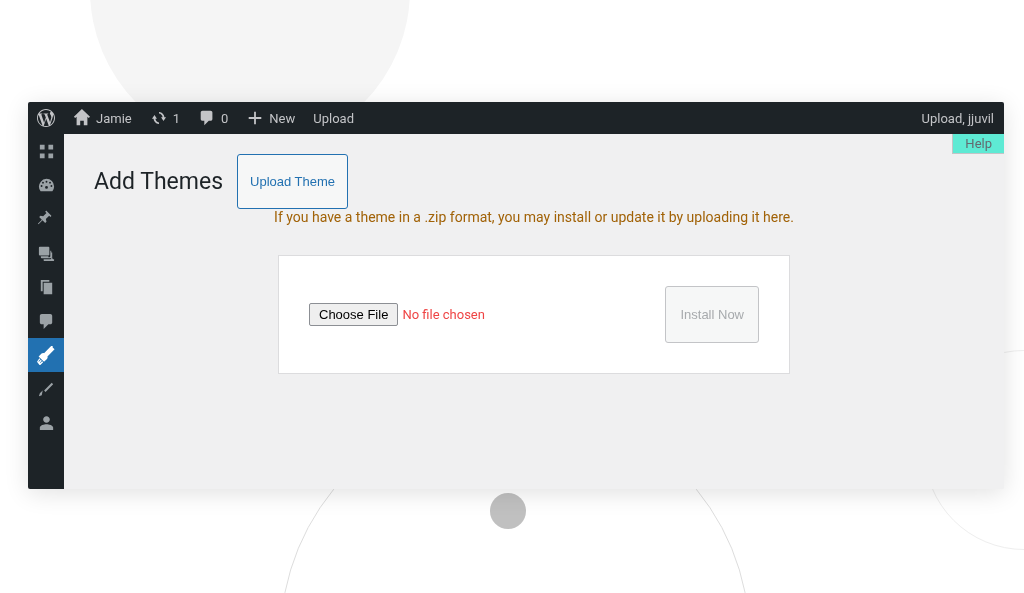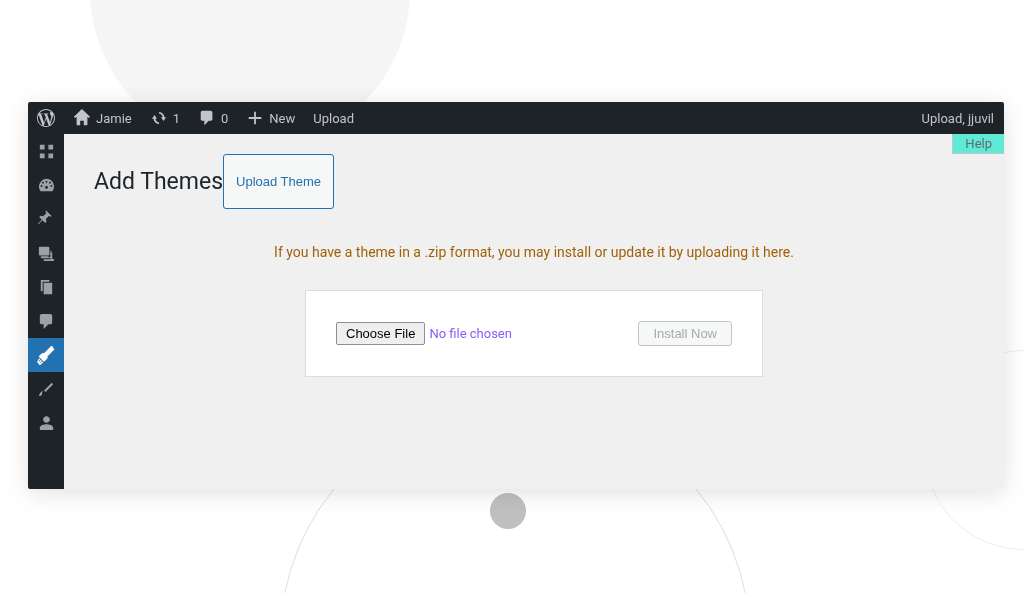--- a/index.html
+++ b/index.html
@@ -121,21 +121,21 @@
       border-top: none;
       border-right: none;
       padding: 2px 12px;
       font-size: 13px;
       color: #646970;
       cursor: pointer;
     }
     .page-heading {
       display: flex;
       align-items: center;
-      margin-bottom: 35px;
+      gap: 14px;
     }
     .page-title {
       font-size: 23px;
       font-weight: 400;
       color: #1d2327;
     }
     .upload-btn {
       border: 1px solid #2271b1;
       color: #2271b1;
       background: #f6f7f7;
@@ -147,46 +147,46 @@
     }
     .upload-area { text-align: center; }
     .upload-instruction {
       font-size: 14px;
       color: #a16207;
       margin-bottom: 30px;
     }
     .upload-box {
       background: #fff;
       border: 1px solid #dcdcde;
-      width: 458px;
+      width: 512px;
       margin: 0 auto;
       padding: 30px 30px;
       display: flex;
       align-items: center;
       justify-content: space-between;
     }
     .file-picker { display: flex; align-items: center; gap: 4px; }
     .choose-file-btn {
       background: #efefef;
       border: 1px solid #8c8f94;
       padding: 3px 9px;
       font-size: 13px;
       font-family: Arial, sans-serif;
       border-radius: 2px;
       cursor: pointer;
     }
     .file-status {
       font-size: 13px;
-      color: #8b5cf6;
+      color: #ef4444;
     }
     .install-btn {
       border: 1px solid #c3c4c7;
       color: #a7aaad;
       background: #f6f7f7;
-      padding: 4px 14px;
+      padding: 20px 14px;
       font-size: 13px;
       border-radius: 3px;
       cursor: not-allowed;
     }
   </style>
 </head>
 <body>
 
 <div class="bg-circle bg-circle-1"></div>
 <div class="bg-circle bg-circle-2"></div>

